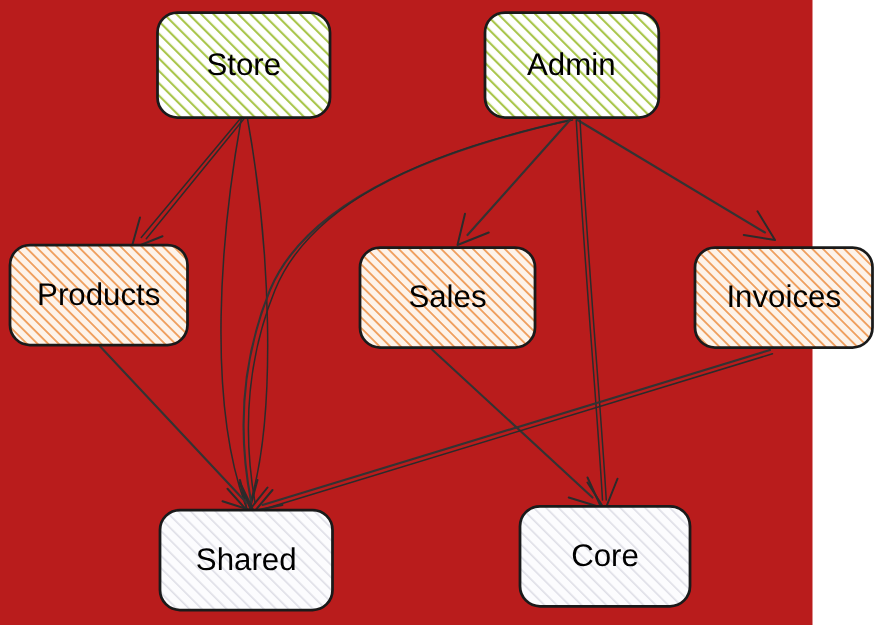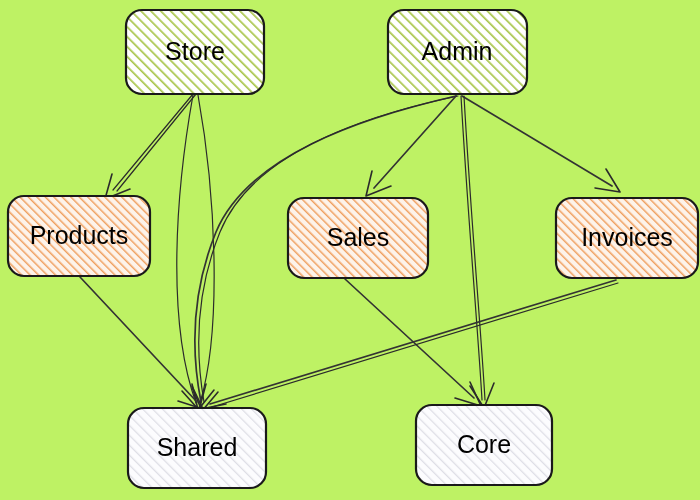--- a/index.html
+++ b/index.html
@@ -9,23 +9,23 @@
     background: #ffffff;
   }
   body {
     width: 700px;
     height: 500px;
     overflow: hidden;
     font-family: "Liberation Sans", sans-serif;
   }
   #diagram-root {
     position: relative;
-    width: 700px;
+    width: 650px;
     height: 500px;
-    background: #bef264;
+    background: #b91c1c;
   }
   #graph-svg {
     position: absolute;
     top: 0;
     left: 0;
     width: 700px;
     height: 500px;
     display: block;
   }
   .node-label {

